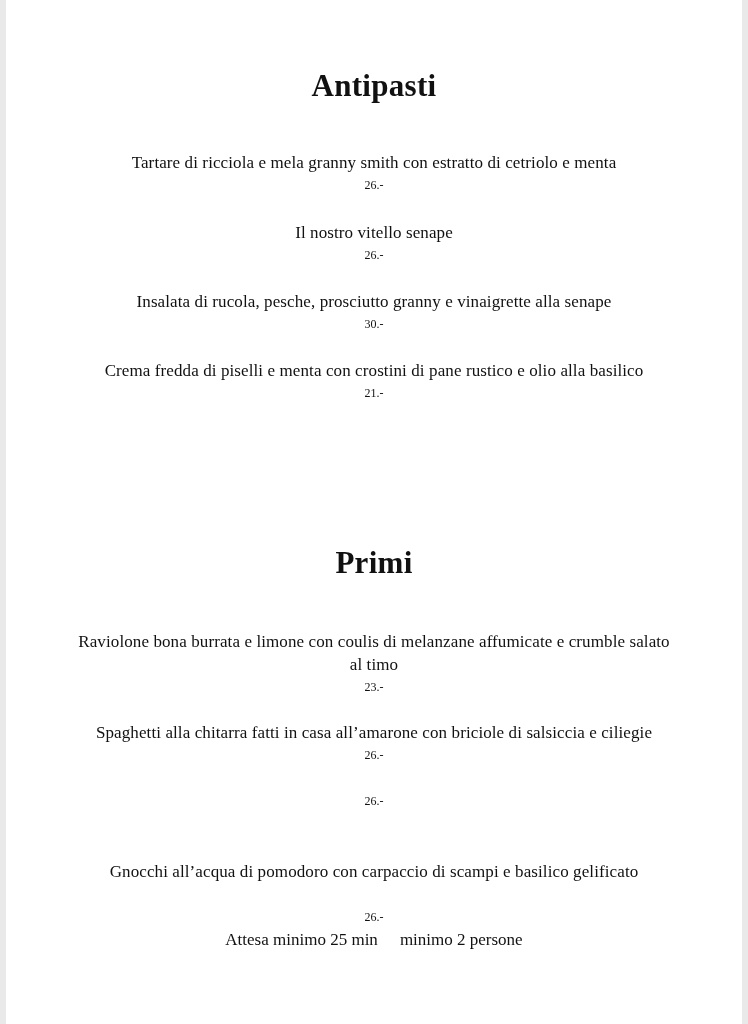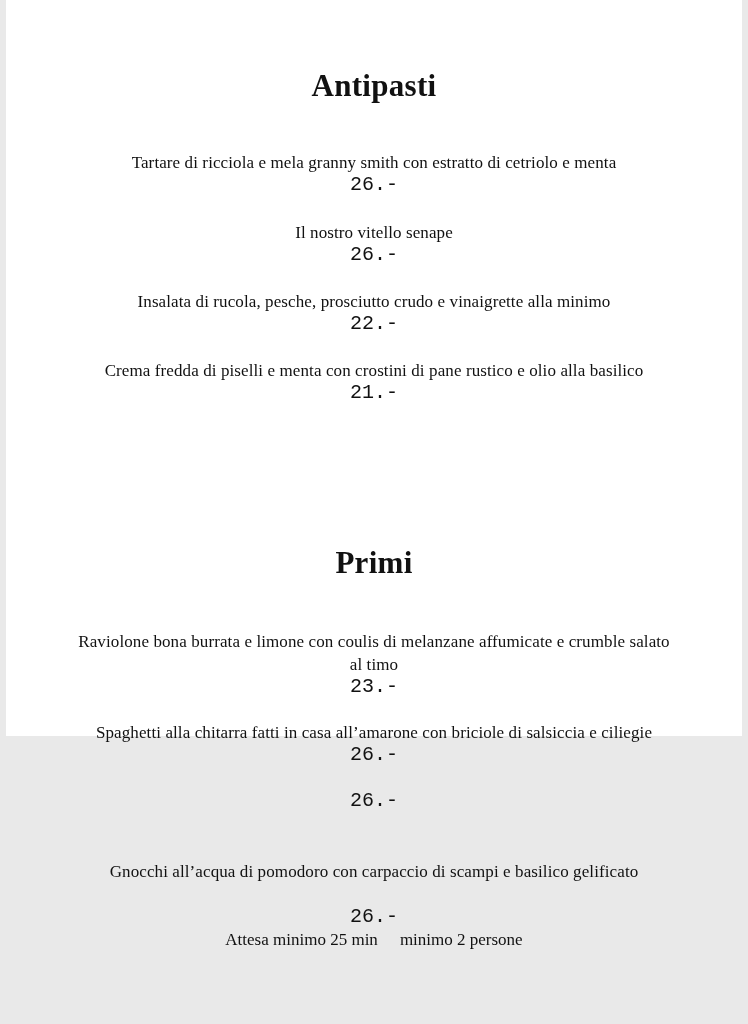--- a/index.html
+++ b/index.html
@@ -11,21 +11,21 @@
       width: 748px;
       height: 1024px;
       overflow: hidden;
       position: relative;
     }
     .page {
       position: absolute;
       left: 6px;
       top: 0;
       width: 736px;
-      height: 736px;
+      height: 1024px;
       background: #ffffff;
       font-family: "DejaVu Serif", "Liberation Serif", serif;
       color: #111111;
       text-align: center;
     }
     .section-title {
       position: absolute;
       left: 0;
       width: 100%;
       font-family: "Liberation Serif", "DejaVu Serif", serif;
@@ -42,22 +42,22 @@
     }
     .dish-name {
       font-family: Liberation Serif, serif;
       font-size: 17px;
       line-height: 23px;
       margin: 0 auto;
       max-width: 600px;
       letter-spacing: 0.1px;
     }
     .dish-price {
-      font-family: Liberation Mono, monospace;
-      font-size: 20px;
+      font-family: Liberation Serif, serif;
+      font-size: 12px;
       line-height: 22px;
     }
     .note {
       font-family: "Liberation Serif", "DejaVu Serif", serif;
       font-size: 17px;
       line-height: 23px;
     }
     .note span + span { margin-left: 22px; }
   </style>
 </head>
@@ -71,22 +71,22 @@
     <div class="dish-name">Tartare di ricciola e mela granny smith con estratto di cetriolo e menta</div>
     <div class="dish-price">26.-</div>
   </div>
 
   <div class="dish" style="top:221px">
     <div class="dish-name">Il nostro vitello senape</div>
     <div class="dish-price">26.-</div>
   </div>
 
   <div class="dish" style="top:290px">
-    <div class="dish-name">Insalata di rucola, pesche, prosciutto crudo e vinaigrette alla minimo</div>
-    <div class="dish-price">22.-</div>
+    <div class="dish-name">Insalata di rucola, pesche, prosciutto granny e vinaigrette alla senape</div>
+    <div class="dish-price">30.-</div>
   </div>
 
   <div class="dish" style="top:359px">
     <div class="dish-name" style="max-width:640px">Crema fredda di piselli e menta con crostini di pane rustico e olio alla basilico</div>
     <div class="dish-price">21.-</div>
   </div>
 
   <h1 class="section-title" style="top:545px">Primi</h1>
 
   <div class="dish" style="top:630px">

